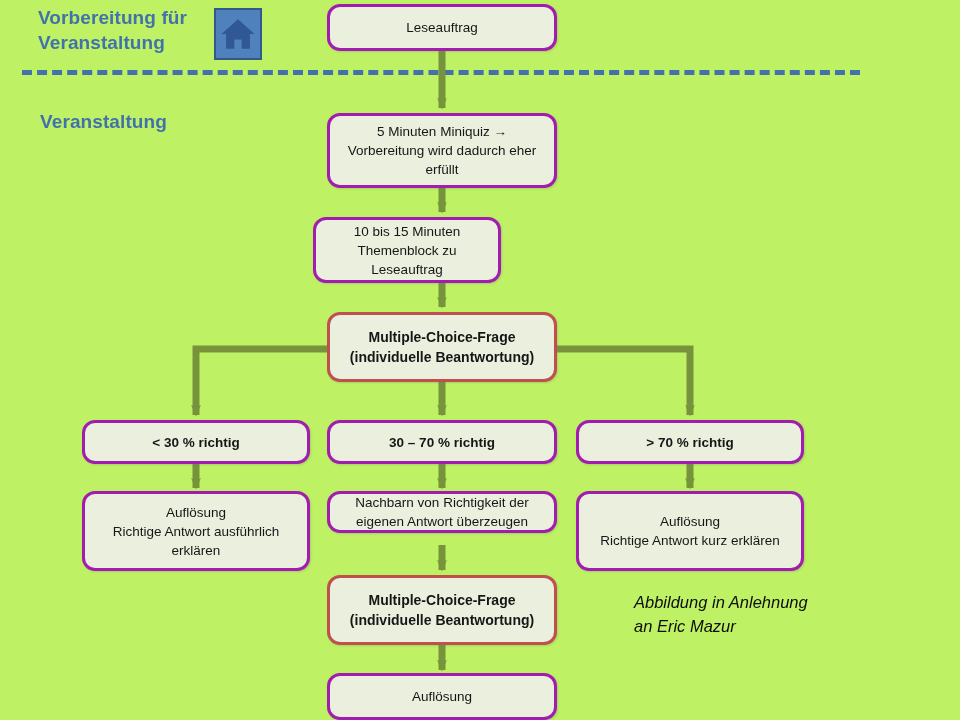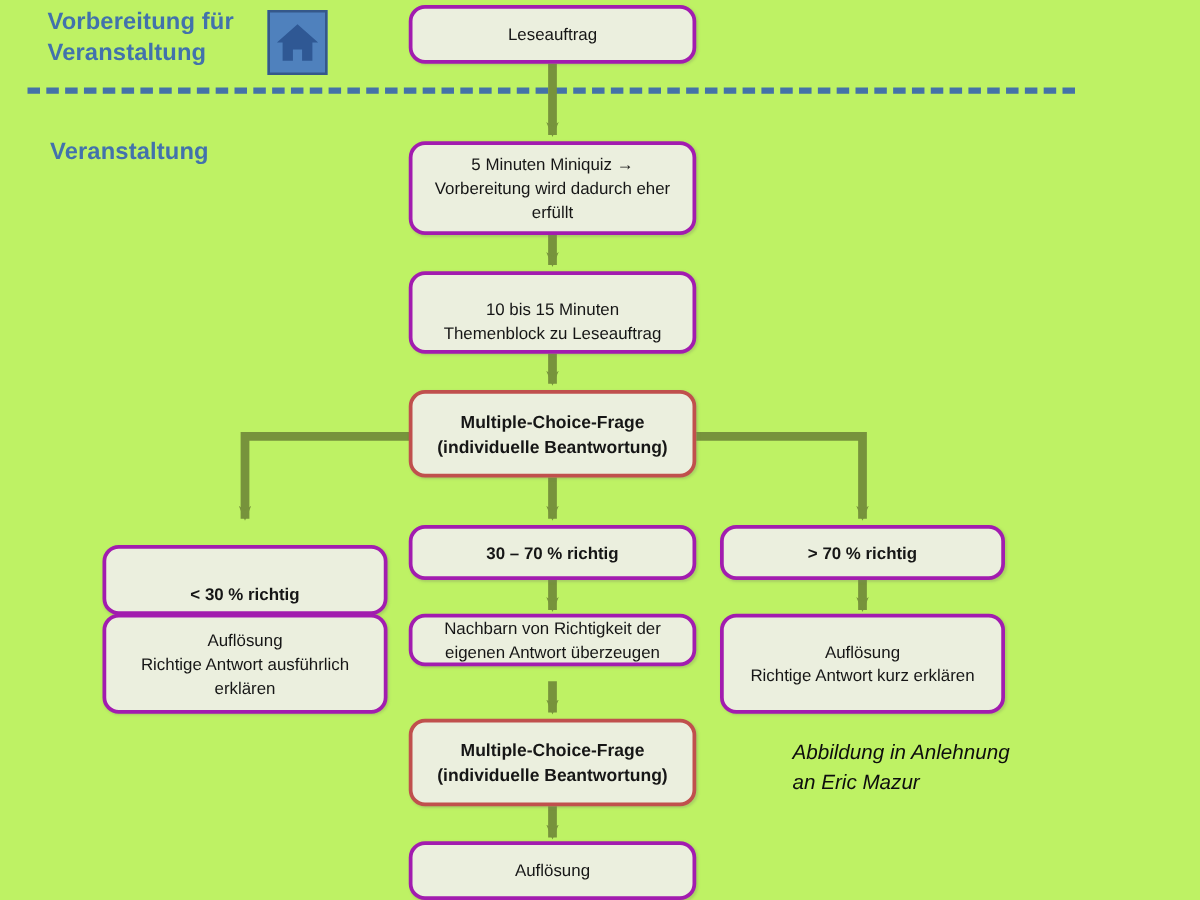--- a/index.html
+++ b/index.html
@@ -104,35 +104,35 @@
   </div>
 
   <div class="node" style="left:327px;top:113px;width:230px;height:75px;">
     <span>
       <span>5 Minuten Miniquiz →</span><br>
       <span>Vorbereitung wird dadurch eher</span><br>
       <span>erfüllt</span>
     </span>
   </div>
 
-  <div class="node" style="left:327px;top:217px;width:230px;height:66px;align-items:flex-end;">
+  <div class="node" style="left:313px;top:217px;width:188px;height:66px;">
     <span>
       <span>10 bis 15 Minuten</span><br>
       <span>Themenblock zu Leseauftrag</span>
     </span>
   </div>
 
   <div class="node mc" style="left:327px;top:312px;width:230px;height:70px;">
     <span>
       <span>Multiple-Choice-Frage</span><br>
       <span>(individuelle Beantwortung)</span>
     </span>
   </div>
 
-  <div class="node strong" style="left:82px;top:436px;width:228px;height:56px;align-items:flex-end;">
+  <div class="node strong" style="left:82px;top:420px;width:228px;height:44px;">
     <span>&lt; 30 % richtig</span>
   </div>
 
   <div class="node strong" style="left:327px;top:420px;width:230px;height:44px;">
     <span>30 – 70 % richtig</span>
   </div>
 
   <div class="node strong" style="left:576px;top:420px;width:228px;height:44px;">
     <span>&gt; 70 % richtig</span>
   </div>

